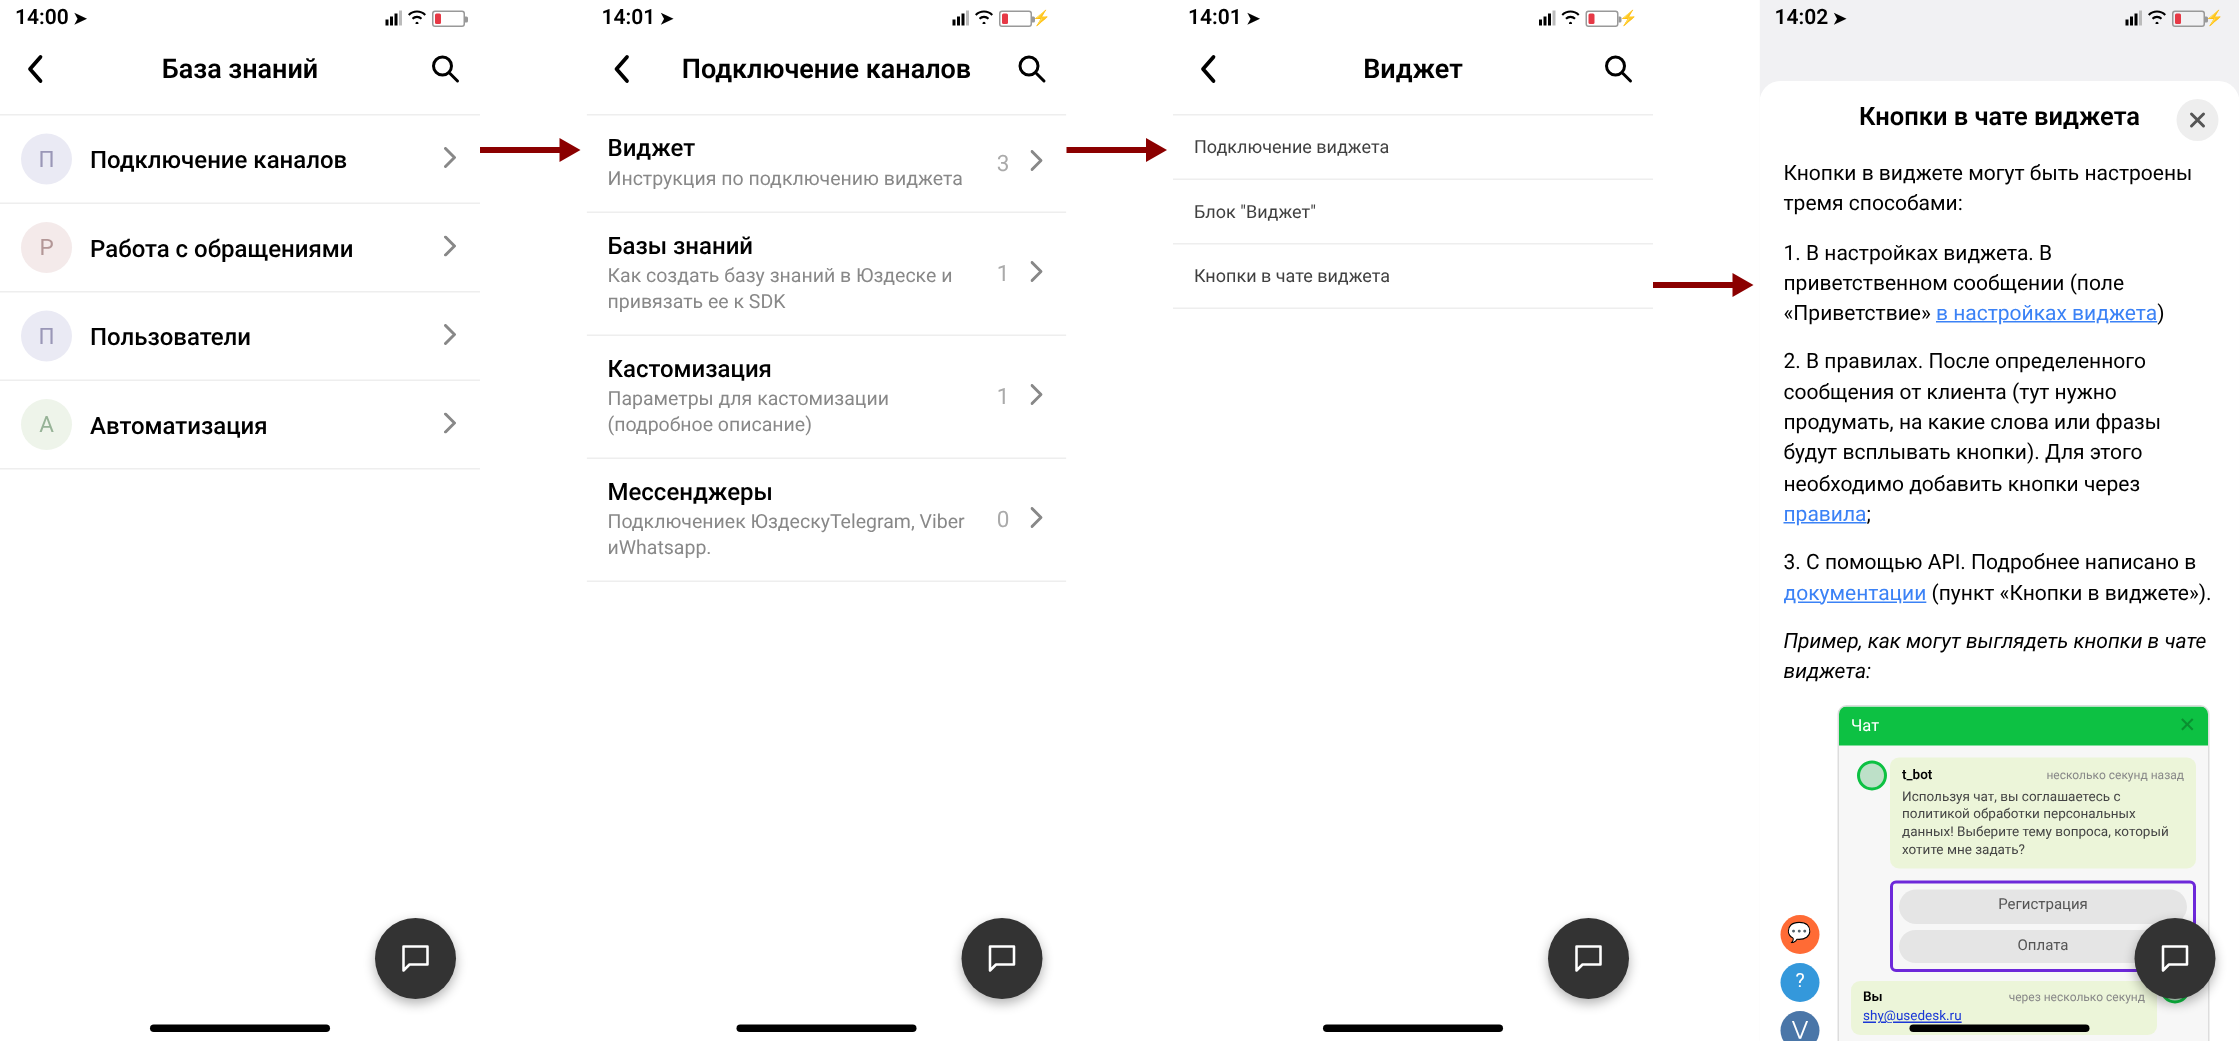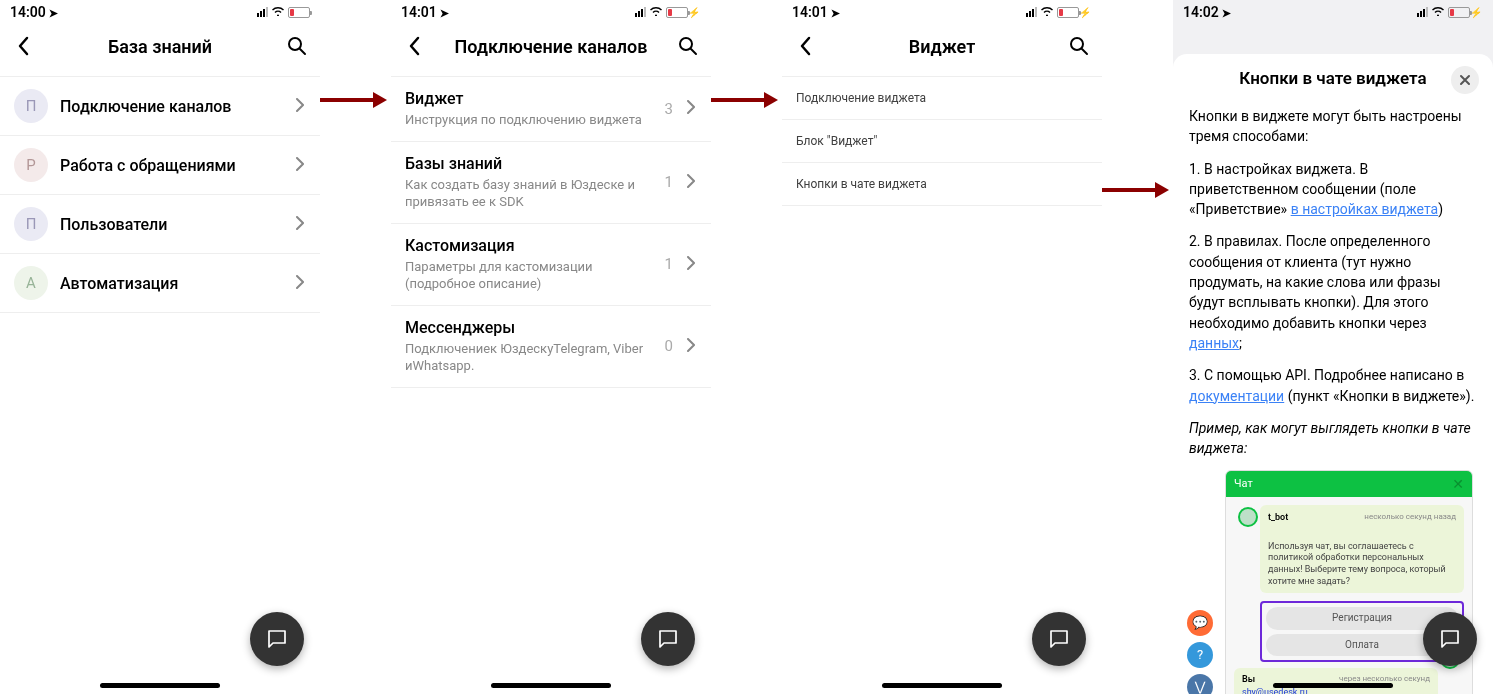--- a/index.html
+++ b/index.html
@@ -245,21 +245,21 @@
   .cw-top .x { color:#0a9030; font-size:14px;}
   .cw-msg {
     margin: 8px;
     background:#ecf5d9;
     border-radius:6px;
     padding:6px 8px;
     position:relative;
   }
   .cw-msg .who { font-weight:600; font-size:9px;}
   .cw-msg .when { position:absolute; top:6px; right:8px; color:#888; font-size:8px;}
-  .cw-msg .txt { color:#444; margin-top:16px; line-height:1.3;}
+  .cw-msg .txt { color:#444; margin-top:2px; line-height:1.3;}
   .cw-avatar {
     width:20px; height:20px; border-radius:50%;
     background:#bde0c8;
     border:2px solid #0dc143;
     position:absolute;
   }
   .cw-av1 { left:12px; top:36px;}
   .cw-av2 { right:12px; top:178px;}
   .cw-btns {
     margin:4px 8px 6px 8px;
@@ -559,21 +559,21 @@
               <path d="M2 2 L10 10 M10 2 L2 10" stroke="#555" stroke-width="2" stroke-linecap="round"></path>
             </svg>
         </div>
       </div>
       <div class="s4-body">
         <p>Кнопки в виджете могут быть настроены тремя способами:</p>
         <p>
           <span>1. В настройках виджета. В приветственном сообщении (поле «Приветствие» </span><a href="#">в настройках виджета</a><span>)</span>
         </p>
         <p>
-          <span>2. В правилах. После определенного сообщения от клиента (тут нужно продумать, на какие слова или фразы будут всплывать кнопки). Для этого необходимо добавить кнопки через </span><a href="#">данных</a><span>;</span>
+          <span>2. В правилах. После определенного сообщения от клиента (тут нужно продумать, на какие слова или фразы будут всплывать кнопки). Для этого необходимо добавить кнопки через </span><a href="#">правила</a><span>;</span>
         </p>
         <p>
           <span>3. С помощью API. Подробнее написано в </span><a href="#">документации</a><span> (пункт «Кнопки в виджете»).</span>
         </p>
         <p class="italic">Пример, как могут выглядеть кнопки в чате виджета:</p>
 
         <div class="chat-preview">
           <div class="chat-bubbles-col">
             <div class="b b-orange">💬</div>
             <div class="b b-blue">?</div>

